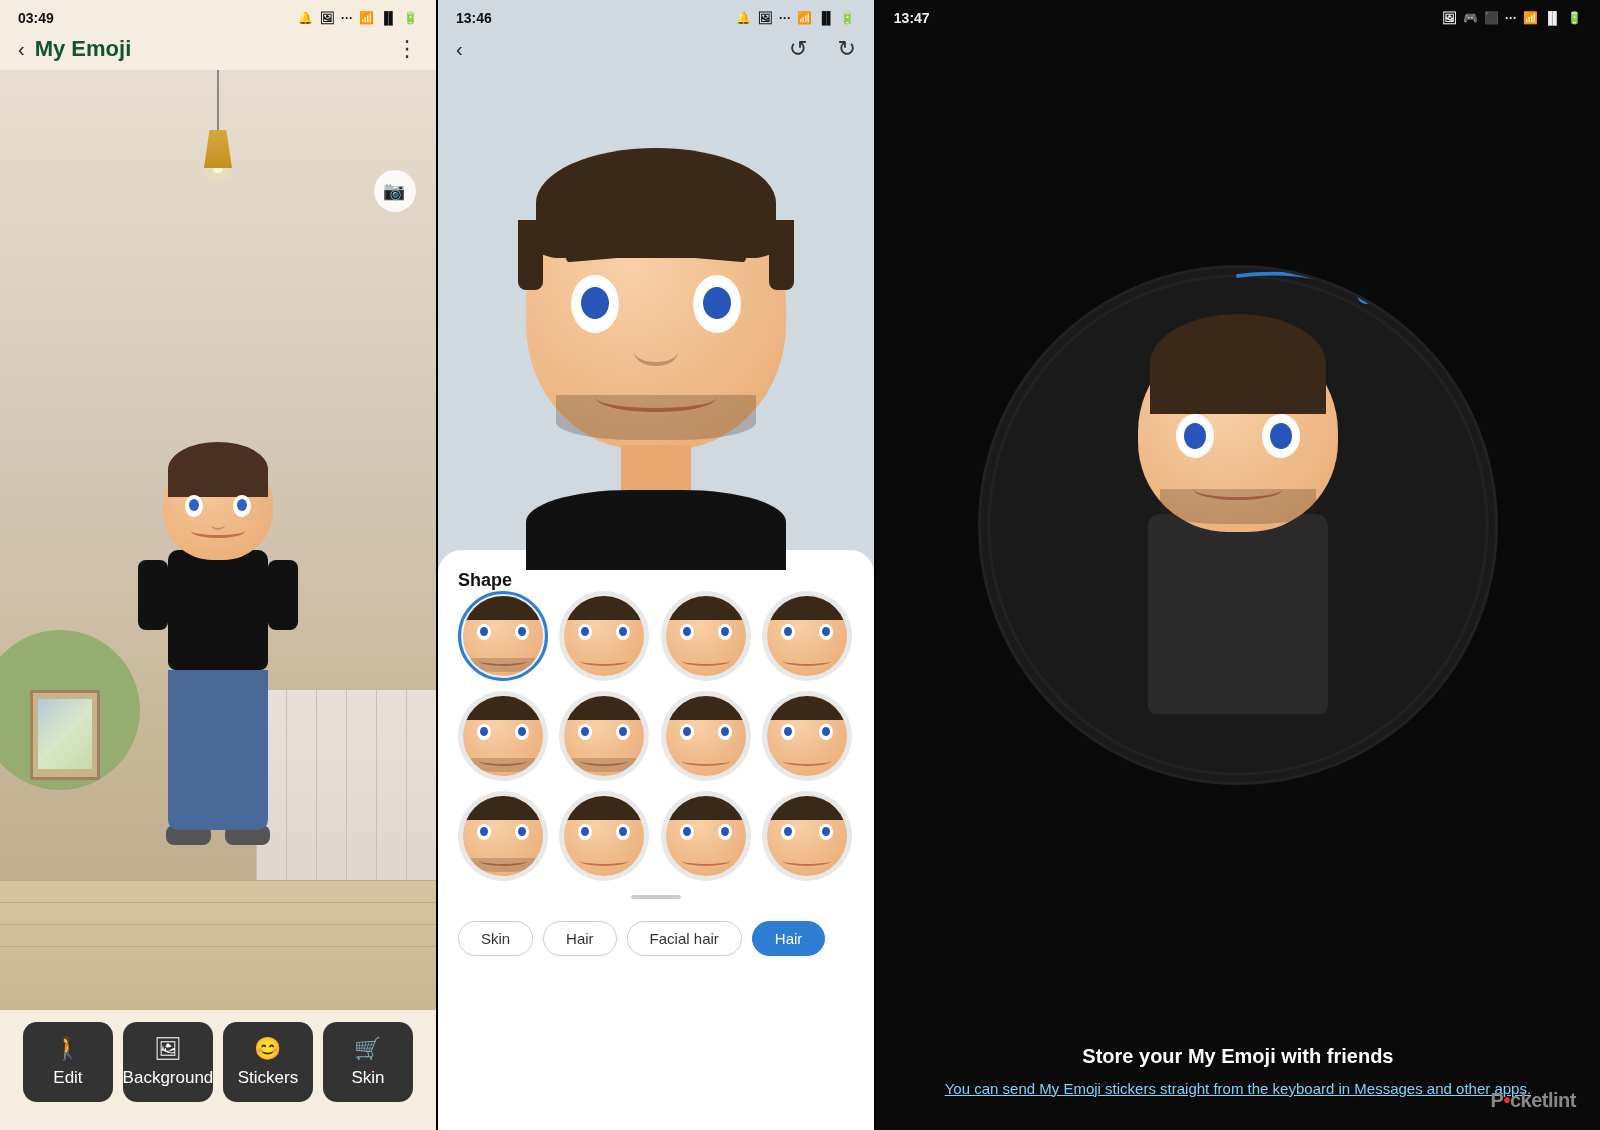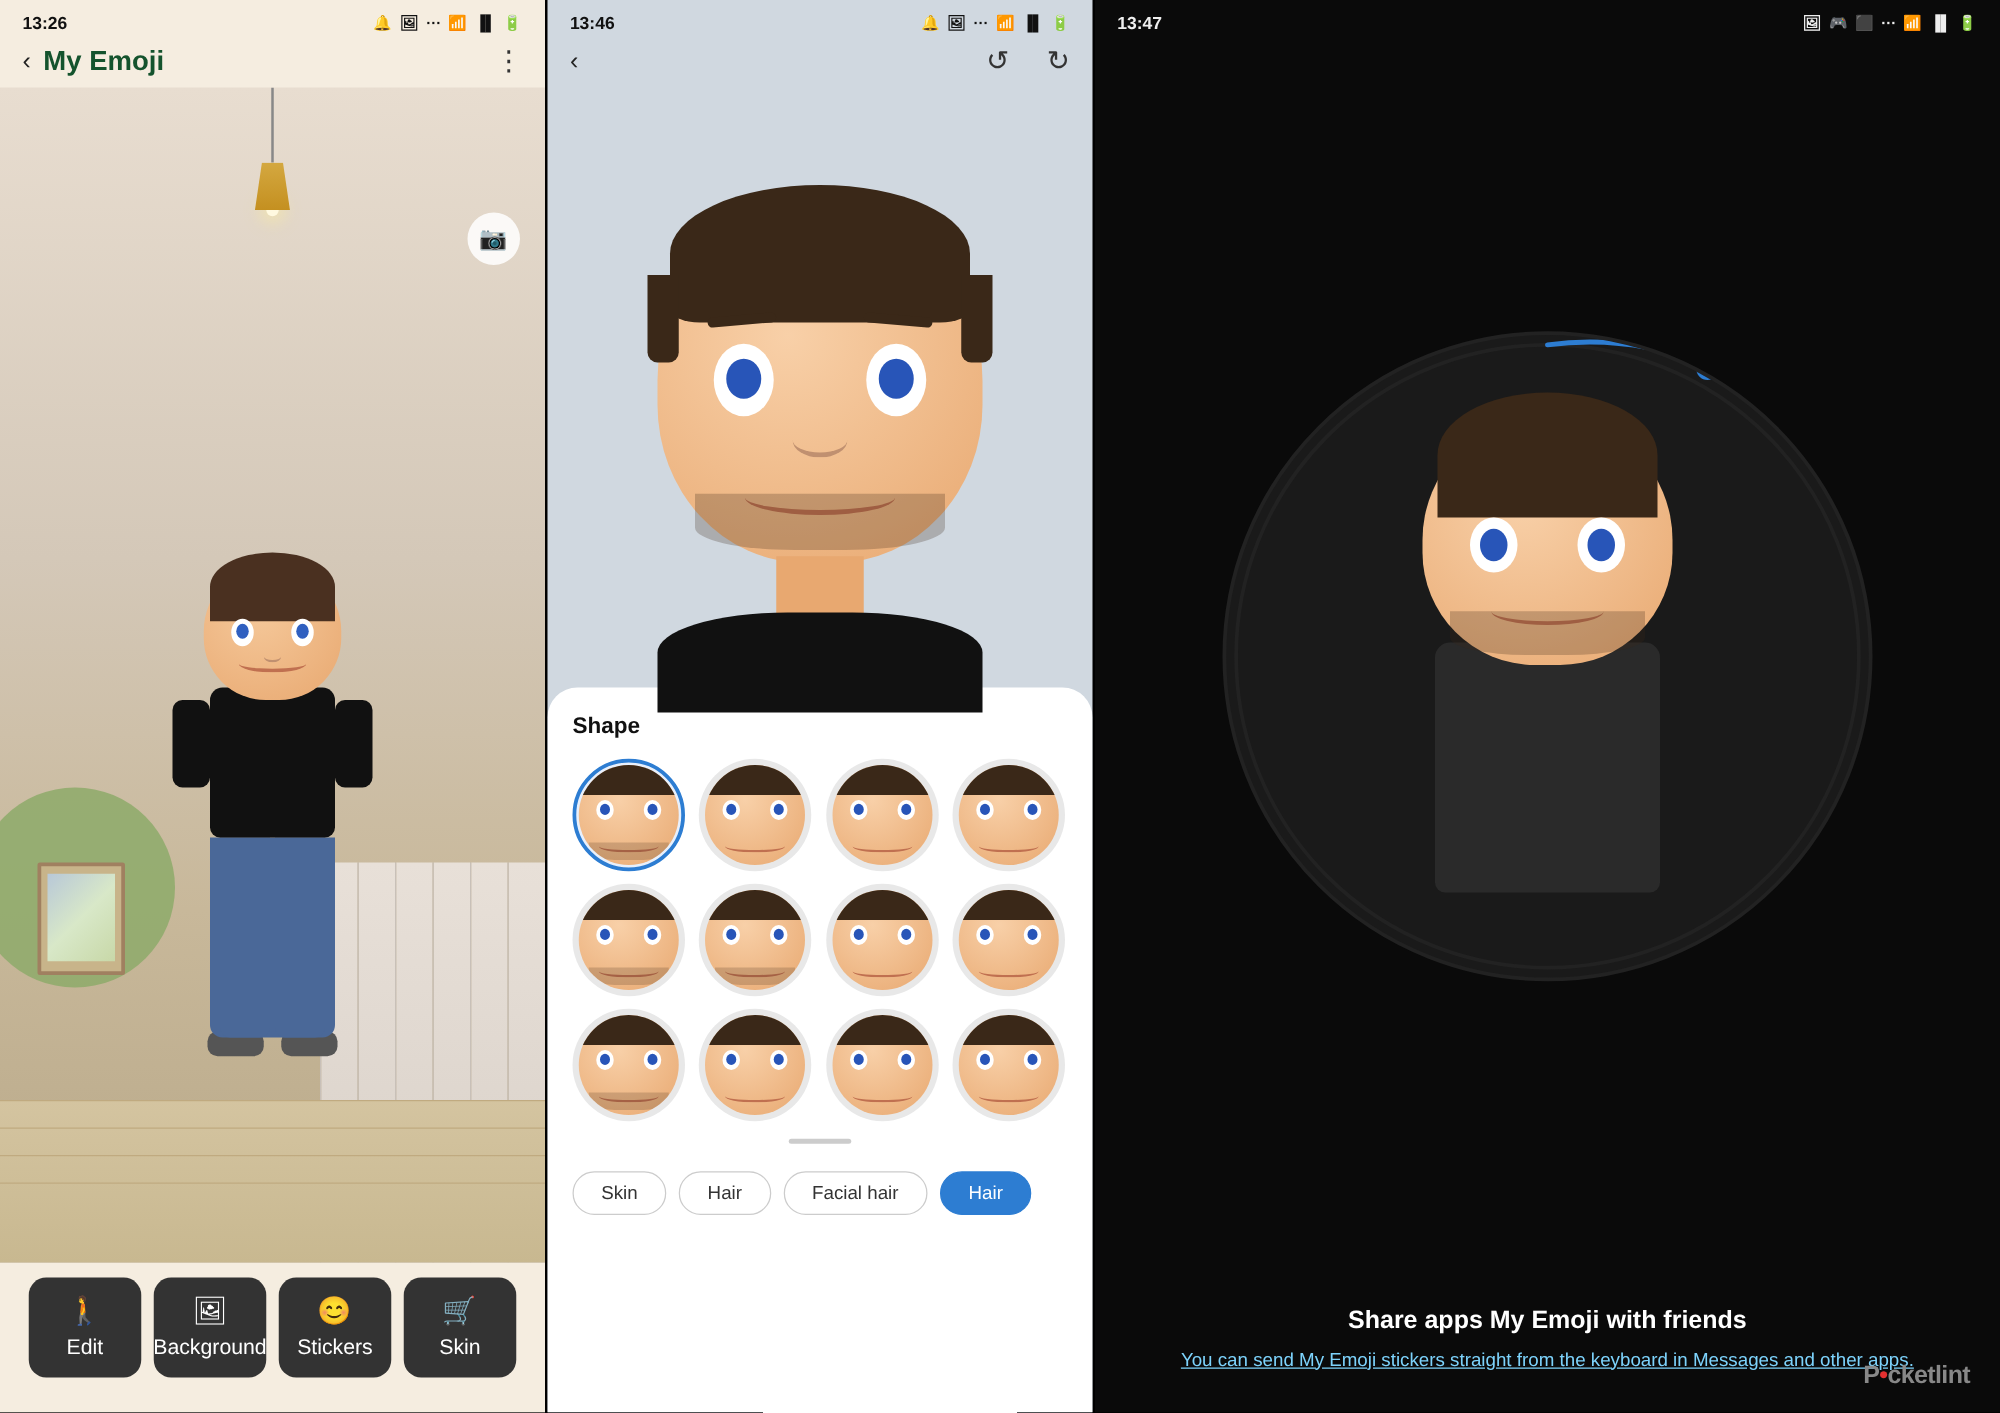--- a/index.html
+++ b/index.html
@@ -443,21 +443,20 @@
       border-radius: 24px 24px 0 0;
       padding: 20px 20px 0;
       flex: 1;
       display: flex;
       flex-direction: column;
     }
     .shape-title {
       font-size: 18px;
       font-weight: 600;
       color: #111;
-      margin-bottom: 16px;
     }
     .face-grid {
       display: grid;
       grid-template-columns: repeat(4, 1fr);
       gap: 10px;
       margin-bottom: 14px;
     }
     .face-option {
       width: 90px;
       height: 90px;
@@ -709,21 +708,21 @@
       background: #000;
       flex-shrink: 0;
     }
   </style>
 </head>
 <body>
 
 <div class="panel1">
 
   <div class="panel1-status">
-    <span>13:26</span>
+    <span>03:49</span>
     <div class="status-icons">
       <span>🔔</span>
       <span>🖼</span>
       <span>···</span>
       <span>📶</span>
       <span>▐▌</span>
       <span>🔋</span>
     </div>
   </div>
 
@@ -1069,21 +1068,21 @@
           </div>
           <div class="p3-smile"></div>
           <div class="p3-beard"></div>
         </div>
         <div class="p3-body"></div>
       </div>
     </div>
   </div>
 
   <div class="share-section">
-    <div class="share-title">Share apps My Emoji with friends</div>
+    <div class="share-title">Store your My Emoji with friends</div>
     <div class="share-desc">You can send My Emoji stickers straight from the keyboard in Messages and other apps.</div>
   </div>
 
   <div class="pocketlint-logo">
     <span>P</span><span class="p-red">•</span>cketlint
   </div>
 
 </div>
 
 </body></html>

